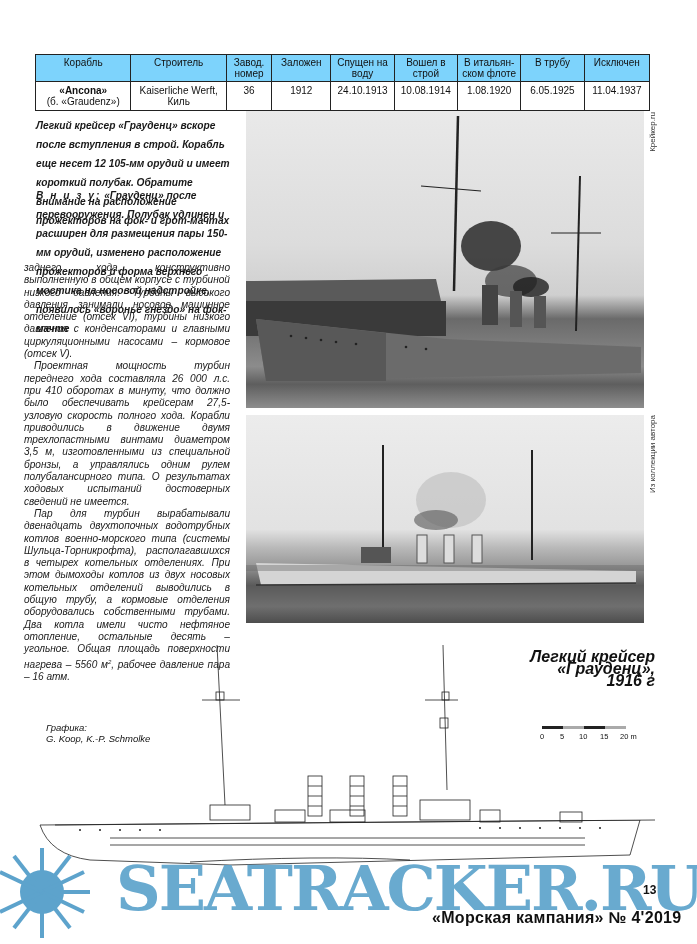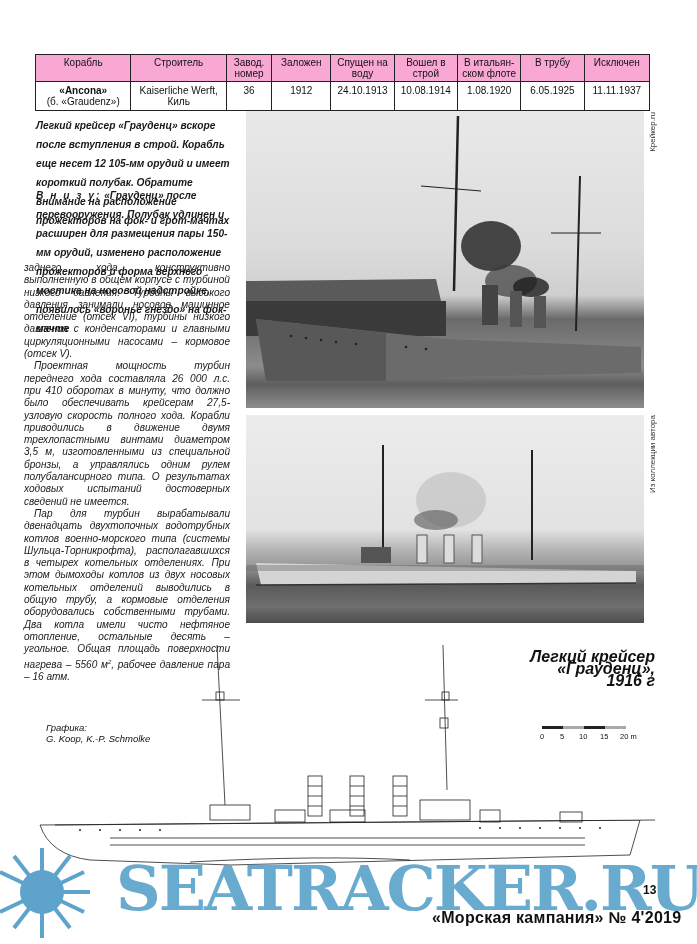--- a/index.html
+++ b/index.html
@@ -6,21 +6,21 @@
   body {
     width: 697px; height: 944px; position: relative; overflow: hidden;
     background: #ffffff; font-family: "Liberation Sans", sans-serif; color: #111;
   }
   
   .spec-table {
     position: absolute; left: 35px; top: 54px; width: 615px;
     border-collapse: collapse; font-size: 10px; line-height: 11px;
   }
   .spec-table th {
-    background: #f9a8d4; font-weight: normal; text-align: center; vertical-align: top;
+    background: #7dd3fc; font-weight: normal; text-align: center; vertical-align: top;
     border: 1px solid #222; padding: 2px 3px; height: 22px;
   }
   .spec-table td {
     border: 1px solid #222; padding: 3px 3px; vertical-align: top; text-align: center; height: 22px;
   }
   .spec-table td.left { text-align: center; }
   .spec-table td b { font-weight: bold; }
 
   
   .caption {
@@ -117,21 +117,21 @@
       <td class="left">
         <span>Kaiserliche Werft,</span><br>
         <span>Киль</span>
       </td>
       <td>36</td>
       <td>1912</td>
       <td>24.10.1913</td>
       <td>10.08.1914</td>
       <td>1.08.1920</td>
       <td>6.05.1925</td>
-      <td>11.11.1937</td>
+      <td>11.04.1937</td>
     </tr>
   </tbody>
 </table>
 
 <div class="caption" style="top:116px;">Легкий крейсер «Грауденц» вскоре после вступления в строй. Корабль еще несет 12 105-мм орудий и имеет короткий полубак. Обратите внимание на расположение прожекторов на фок- и грот-мачтах</div>
 <div class="caption" style="top:186px;">
   <span class="spaced">В н и з у:</span>
   <span>«Грауденц» после перевооружения. Полубак удлинен и расширен для размещения пары 150-мм орудий, изменено расположение прожекторов и форма верхнего мостика на носовой надстройке, появилось «воронье гнездо» на фок-мачте</span>
 </div>
 

